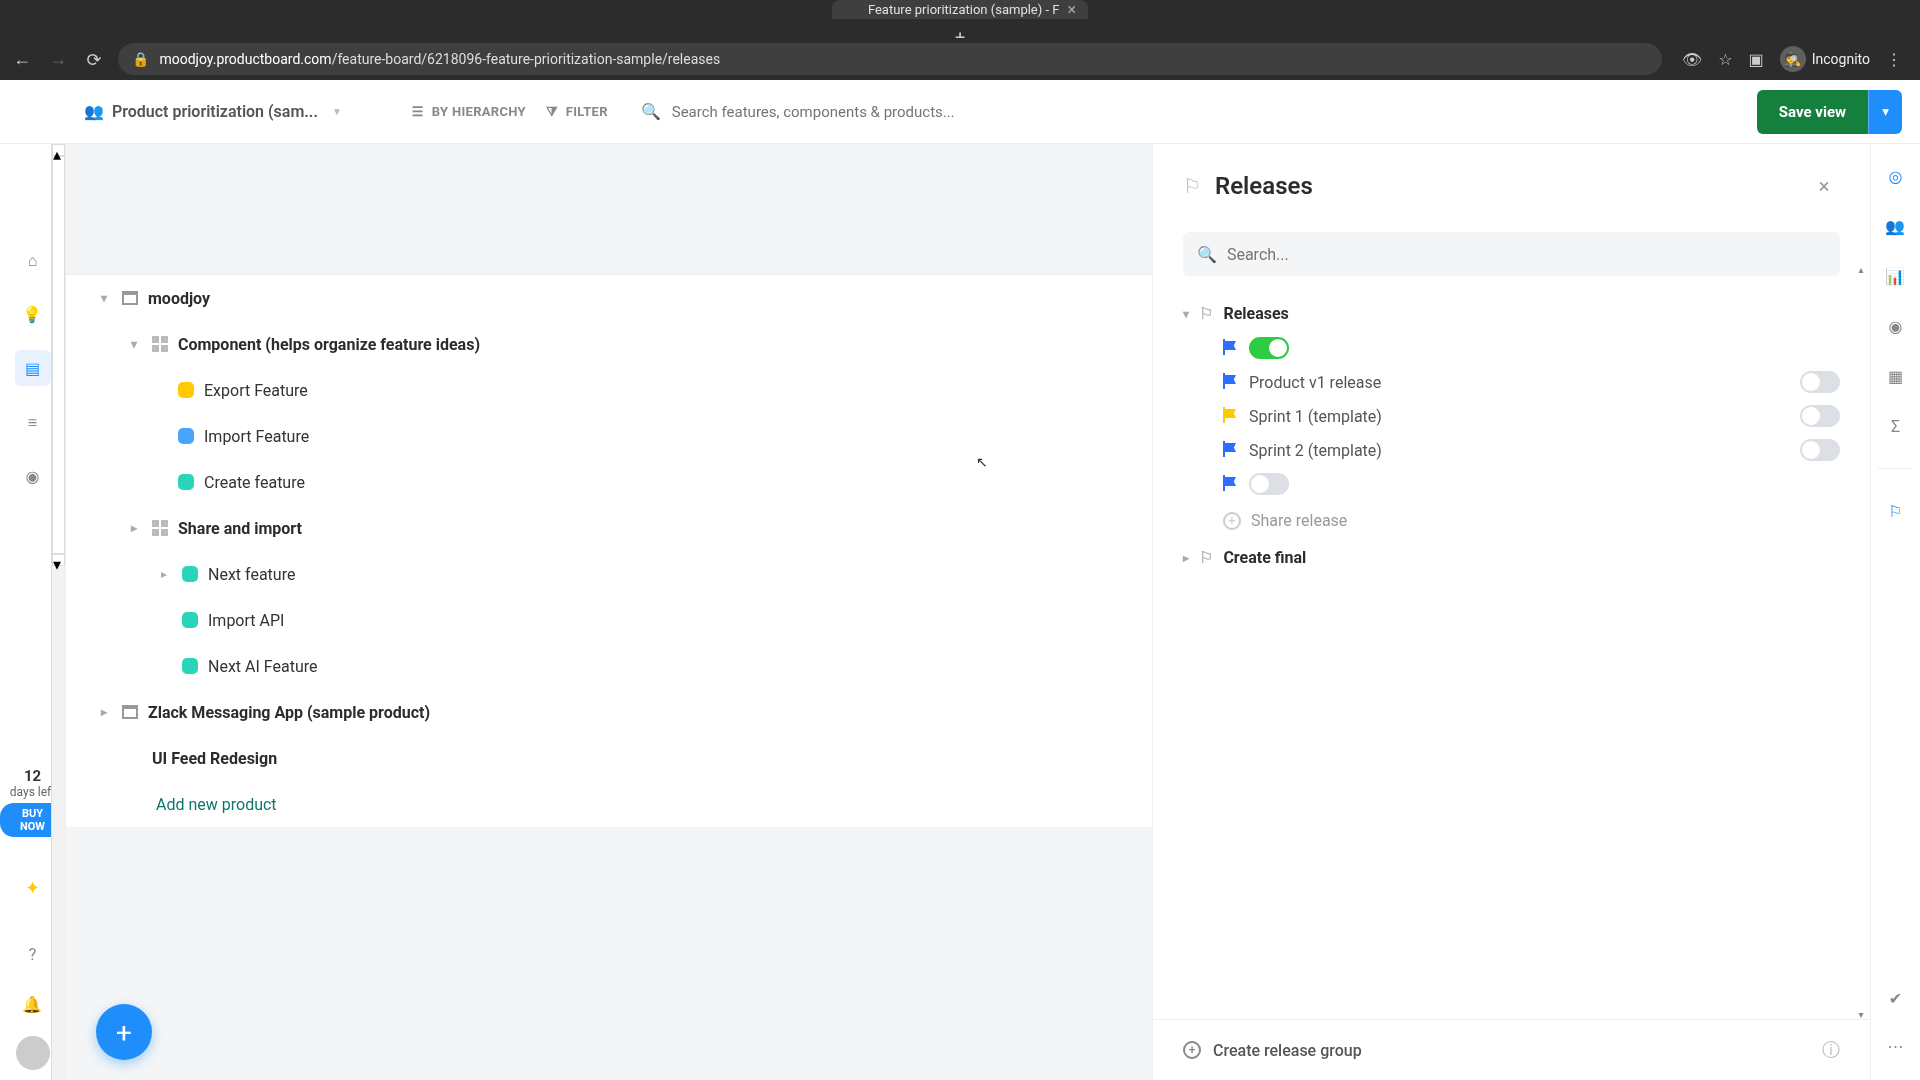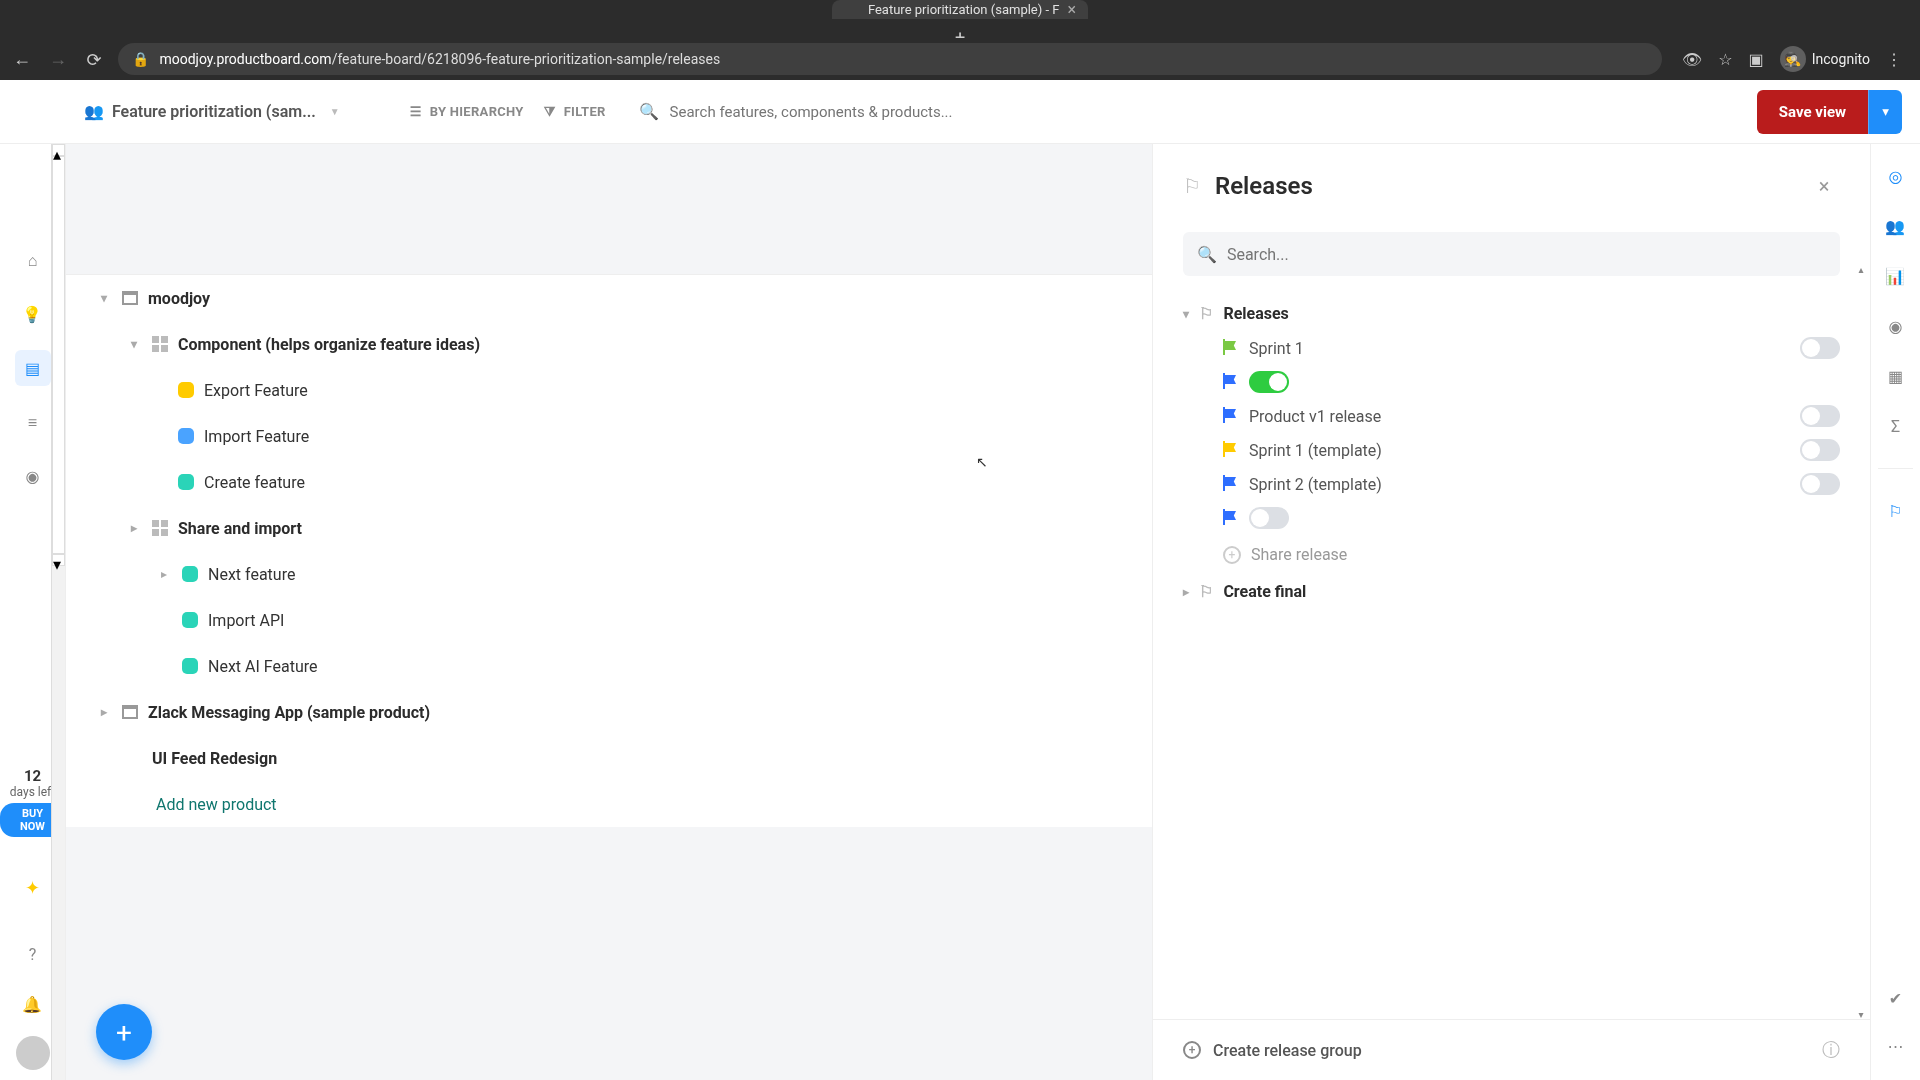--- a/index.html
+++ b/index.html
@@ -29,21 +29,21 @@
 .logo-slot { position:absolute; left:10px; top:12px; width:40px; height:40px; }
 .pb-logo { transform: rotate(45deg); width:22px; height:22px; position:relative; margin:9px;}
 .pb-logo::before { content:""; position:absolute; inset:0; background:linear-gradient(135deg,#ffcb00 50%,#2e6eff 50%); }
 
 .board-title { display:flex; align-items:center; gap:8px; color:#555; font-weight:600;}
 .board-title .icon { color:#999; }
 .dropdown-caret { color:#bbb; font-size:10px; margin-left:6px;}
 .header-btn { display:flex; align-items:center; gap:8px; color:#888; font-weight:700; font-size:13px; letter-spacing:0.3px;}
 .search-area { flex:1; display:flex; align-items:center; gap:10px; padding:0 14px; color:#9aa3af; }
 .search-area input { border:none; outline:none; font-size:15px; color:#333; background:transparent; flex:1;}
-.save-view-btn { background:#b91c1c; color:#fff; font-weight:700; padding:0 22px; height:44px; border:none; border-radius:6px; font-size:15px; display:flex; align-items:center; gap:10px;}
+.save-view-btn { background:#15803d; color:#fff; font-weight:700; padding:0 22px; height:44px; border:none; border-radius:6px; font-size:15px; display:flex; align-items:center; gap:10px;}
 .save-view-split { display:flex;}
 .save-view-caret { background:#1f8efa; color:#fff; border:none; border-left:1px solid rgba(255,255,255,0.25); border-radius:0 6px 6px 0; width:34px; height:44px;}
 .save-view-btn { border-radius:6px 0 0 6px;}
 
 .app-body { flex:1; display:flex; position:relative; overflow:hidden;}
 
 
 .left-rail { width:66px; background:#fff; border-right:1px solid #eee; display:flex; flex-direction:column; align-items:center; padding-top:20px; gap:18px; position:relative;}
 .rail-scroll { position:absolute; right:0; top:0; bottom:0; width:14px; border-left:1px solid #ddd; background:#f2f2f2;}
 .rail-scroll .thumb { background:#fff; border:1px solid #ddd; display:block;}
@@ -147,21 +147,21 @@
     </div>
   </div>
 </div>
 
 <div class="app">
   <div class="logo-slot"><span class="pb-logo"></span></div>
 
   <div class="app-header">
     <div class="board-title">
       <span class="icon">👥</span>
-      <span>Feature prioritization (sam...</span>
+      <span>Product prioritization (sam...</span>
       <span class="dropdown-caret">▼</span>
     </div>
     <div style="width:30px;"></div>
     <div class="header-btn">
       <span>☰</span>
       <span>BY HIERARCHY</span>
     </div>
     <div class="header-btn">
       <span>⧩</span>
       <span>FILTER</span>
@@ -282,25 +282,20 @@
         <div class="panel-search">
           <span style="color:#bbb;">🔍</span>
           <input placeholder="Search..." style="">
         </div>
         <div class="release-group-row">
           <span class="chev" style="color:#aaa;font-size:12px;">▾</span>
           <span style="color:#bbb;">⚐</span>
           <span>Releases</span>
         </div>
 
-        <div class="release-item">
-          <span class="flag green"></span>
-          <span class="release-name">Sprint 1</span>
-          <span class="toggle"></span>
-        </div>
         <div class="release-item">
           <span class="flag blue"></span>
           <span class="toggle on"></span>
         </div>
         <div class="release-item">
           <span class="flag blue"></span>
           <span class="release-name">Product v1 release</span>
           <span class="toggle"></span>
         </div>
         <div class="release-item">

